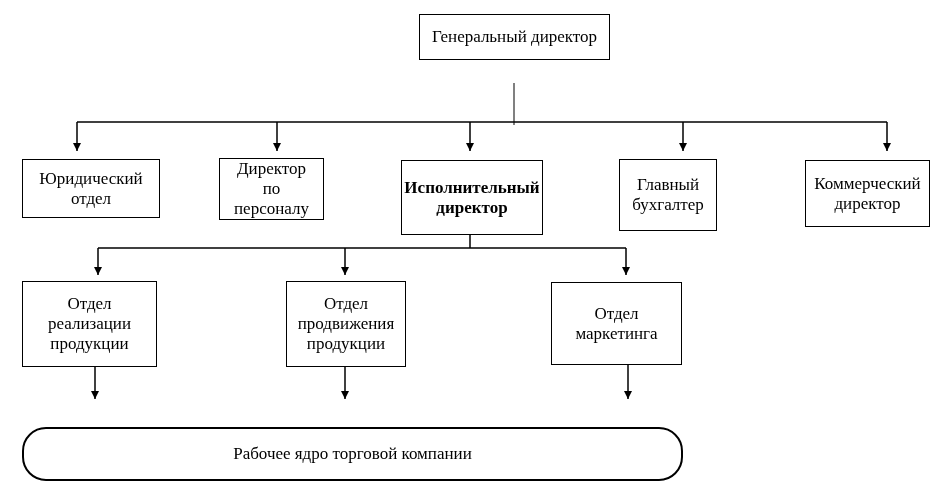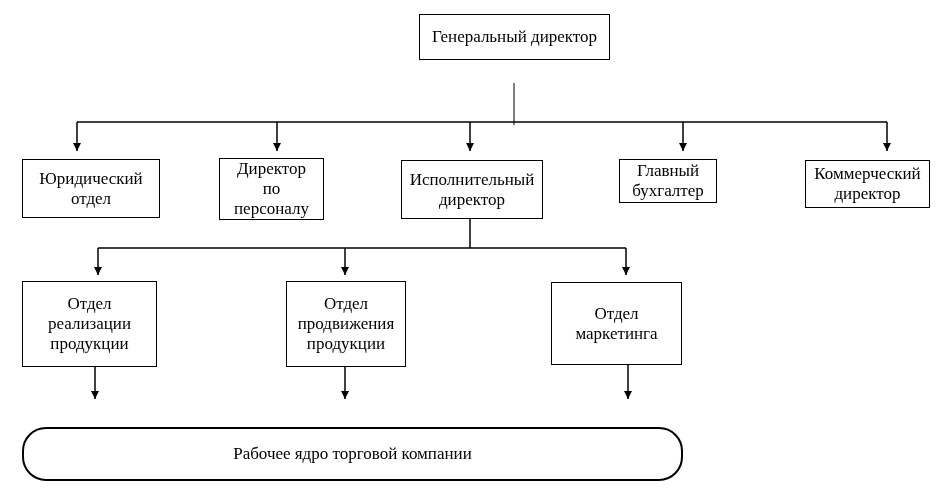--- a/index.html
+++ b/index.html
@@ -83,27 +83,27 @@
 
   <div class="node" style="left:419px; top:14px; width:191px; height:46px;">Генеральный директор</div>
 
   <div class="node" style="left:22px; top:159px; width:138px; height:59px;">Юридический
 отдел</div>
 
   <div class="node" style="left:219px; top:158px; width:105px; height:62px;">Директор
 по
 персоналу</div>
 
-  <div class="node" style="left:401px; top:160px; width:142px; height:59px;">Исполнительный
+  <div class="node" style="left:401px; top:160px; width:142px; height:75px;font-weight:bold;">Исполнительный
 директор</div>
 
-  <div class="node" style="left:619px; top:159px; width:98px; height:44px;">Главный
+  <div class="node" style="left:619px; top:159px; width:98px; height:72px;">Главный
 бухгалтер</div>
 
-  <div class="node" style="left:805px; top:160px; width:125px; height:48px;">Коммерческий
+  <div class="node" style="left:805px; top:160px; width:125px; height:67px;">Коммерческий
 директор</div>
 
   <div class="node" style="left:22px; top:281px; width:135px; height:86px;">Отдел
 реализации
 продукции</div>
 
   <div class="node" style="left:286px; top:281px; width:120px; height:86px;">Отдел
 продвижения
 продукции</div>
 

